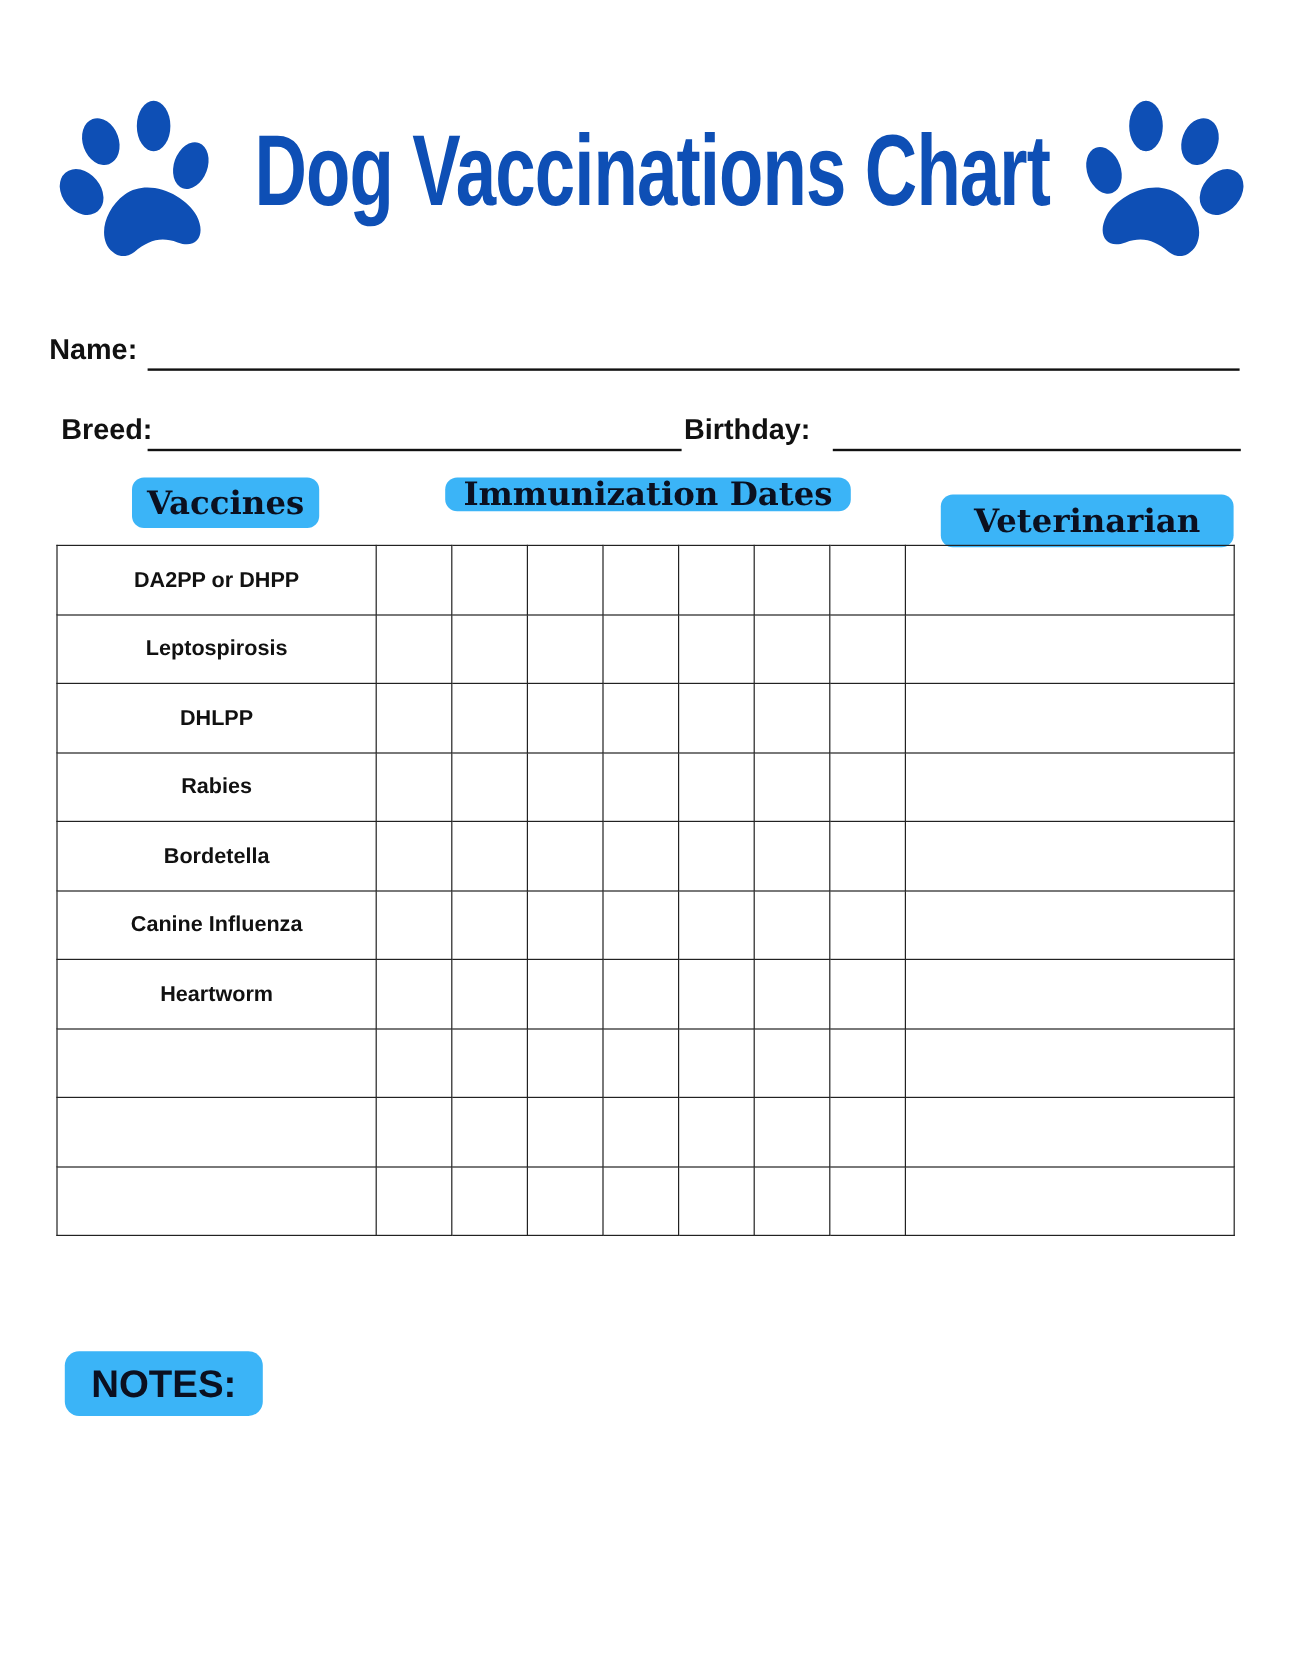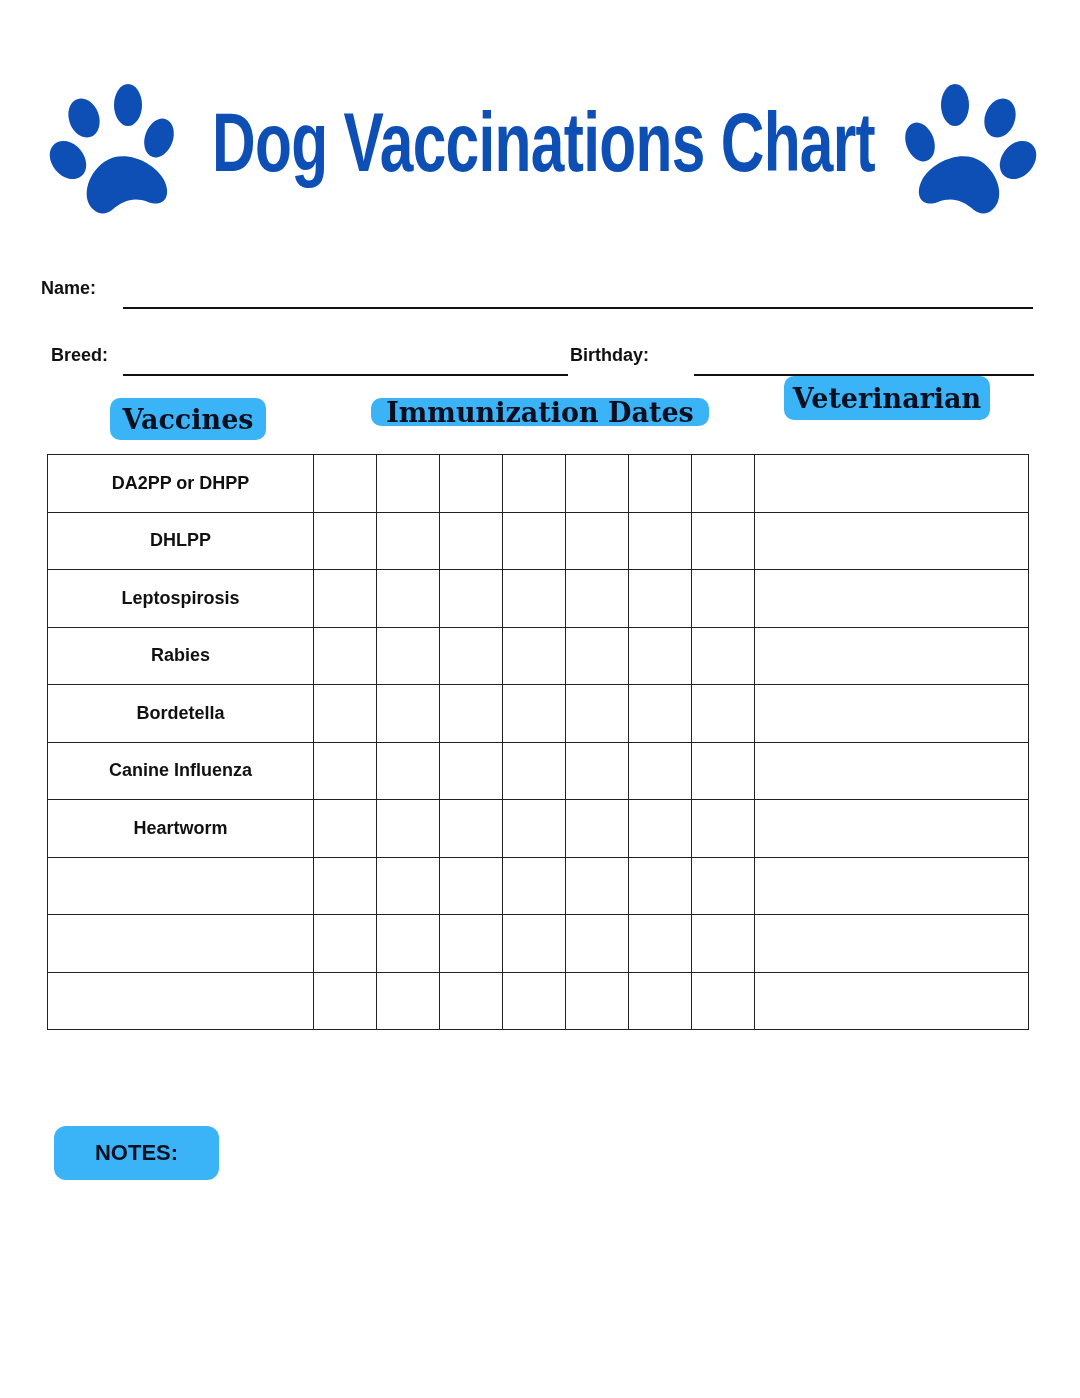--- a/index.html
+++ b/index.html
@@ -1,23 +1,23 @@
 <!DOCTYPE html>
 <html><head>
 <meta charset="utf-8">
 <style>
   html, body { margin: 0; padding: 0; background: #ffffff; }
   body { width: 1080px; height: 1398px; position: relative; overflow: hidden; font-family: "Liberation Sans", sans-serif; color: #111; }
   .paw { position: absolute; width: 140px; height: 140px; }
   .paw svg { width: 100%; height: 100%; }
   .title { position: absolute; left: 212px; top: 100px; width: 660px; text-align: left; color: #0e4fb5; font-family: "Liberation Sans", sans-serif; font-weight: bold; font-size: 84px; letter-spacing: -1px; transform: scaleX(0.72); transform-origin: left top; white-space: nowrap; line-height: 1; }
-  .field-label { position: absolute; font-weight: bold; font-size: 18px; color: #111; }
+  .field-label { position: absolute; font-weight: bold; font-size: 24px; color: #111; }
   .field-line { position: absolute; height: 0; border-bottom: 2px solid #111; }
   .pill { position: absolute; background: #3bb4f7; border-radius: 10px; font-family: "DejaVu Serif", serif; font-weight: bold; color: #0b1020; font-size: 27px; display: flex; align-items: center; justify-content: center; white-space: nowrap; }
-  .notes-pill { position: absolute; left: 54px; top: 1126px; width: 165px; height: 54px; background: #3bb4f7; border-radius: 12px; font-family: "Liberation Sans", sans-serif; font-weight: bold; font-size: 22px; color: #0b1020; display: flex; align-items: center; justify-content: center; }
+  .notes-pill { position: absolute; left: 54px; top: 1126px; width: 165px; height: 54px; background: #3bb4f7; border-radius: 12px; font-family: "Liberation Sans", sans-serif; font-weight: bold; font-size: 32px; color: #0b1020; display: flex; align-items: center; justify-content: center; }
   table.grid { position: absolute; left: 47px; top: 454px; border-collapse: collapse; table-layout: fixed; }
   table.grid td { border: 1.5px solid #222; height: 56.5px; padding: 0; }
   td.vac { width: 265px; text-align: center; font-weight: bold; font-size: 18px; color: #111; }
   td.d { width: 62px; }
   td.vet { width: 273px; }
 </style>
 </head>
 <body>
 
 <div class="paw" style="left:46px; top:80px;">
@@ -50,48 +50,48 @@
 <div class="field-line" style="left:123px; top:307px; width:910px;"></div>
 
 <div class="field-label" style="left:51px; top:345px;">Breed:</div>
 <div class="field-line" style="left:123px; top:374px; width:445px;"></div>
 
 <div class="field-label" style="left:570px; top:345px;">Birthday:</div>
 <div class="field-line" style="left:694px; top:374px; width:340px;"></div>
 
 <div class="pill" style="left:110px; top:398px; width:156px; height:42px;">Vaccines</div>
 <div class="pill" style="left:371px; top:398px; width:338px; height:28px;">Immunization Dates</div>
-<div class="pill" style="left:784px; top:376px; width:206px; height:44px;">Veterinarian</div>
+<div class="pill" style="left:784px; top:412px; width:244px; height:44px;">Veterinarian</div>
 
 <table class="grid">
   <tbody id="grid-body">
       <tr>
         <td class="vac">DA2PP or DHPP</td>
         <td class="d"></td>
         <td class="d"></td>
         <td class="d"></td>
         <td class="d"></td>
         <td class="d"></td>
         <td class="d"></td>
         <td class="d"></td>
         <td class="vet"></td>
       </tr>
       <tr>
-        <td class="vac">DHLPP</td>
+        <td class="vac">Leptospirosis</td>
         <td class="d"></td>
         <td class="d"></td>
         <td class="d"></td>
         <td class="d"></td>
         <td class="d"></td>
         <td class="d"></td>
         <td class="d"></td>
         <td class="vet"></td>
       </tr>
       <tr>
-        <td class="vac">Leptospirosis</td>
+        <td class="vac">DHLPP</td>
         <td class="d"></td>
         <td class="d"></td>
         <td class="d"></td>
         <td class="d"></td>
         <td class="d"></td>
         <td class="d"></td>
         <td class="d"></td>
         <td class="vet"></td>
       </tr>
       <tr>

